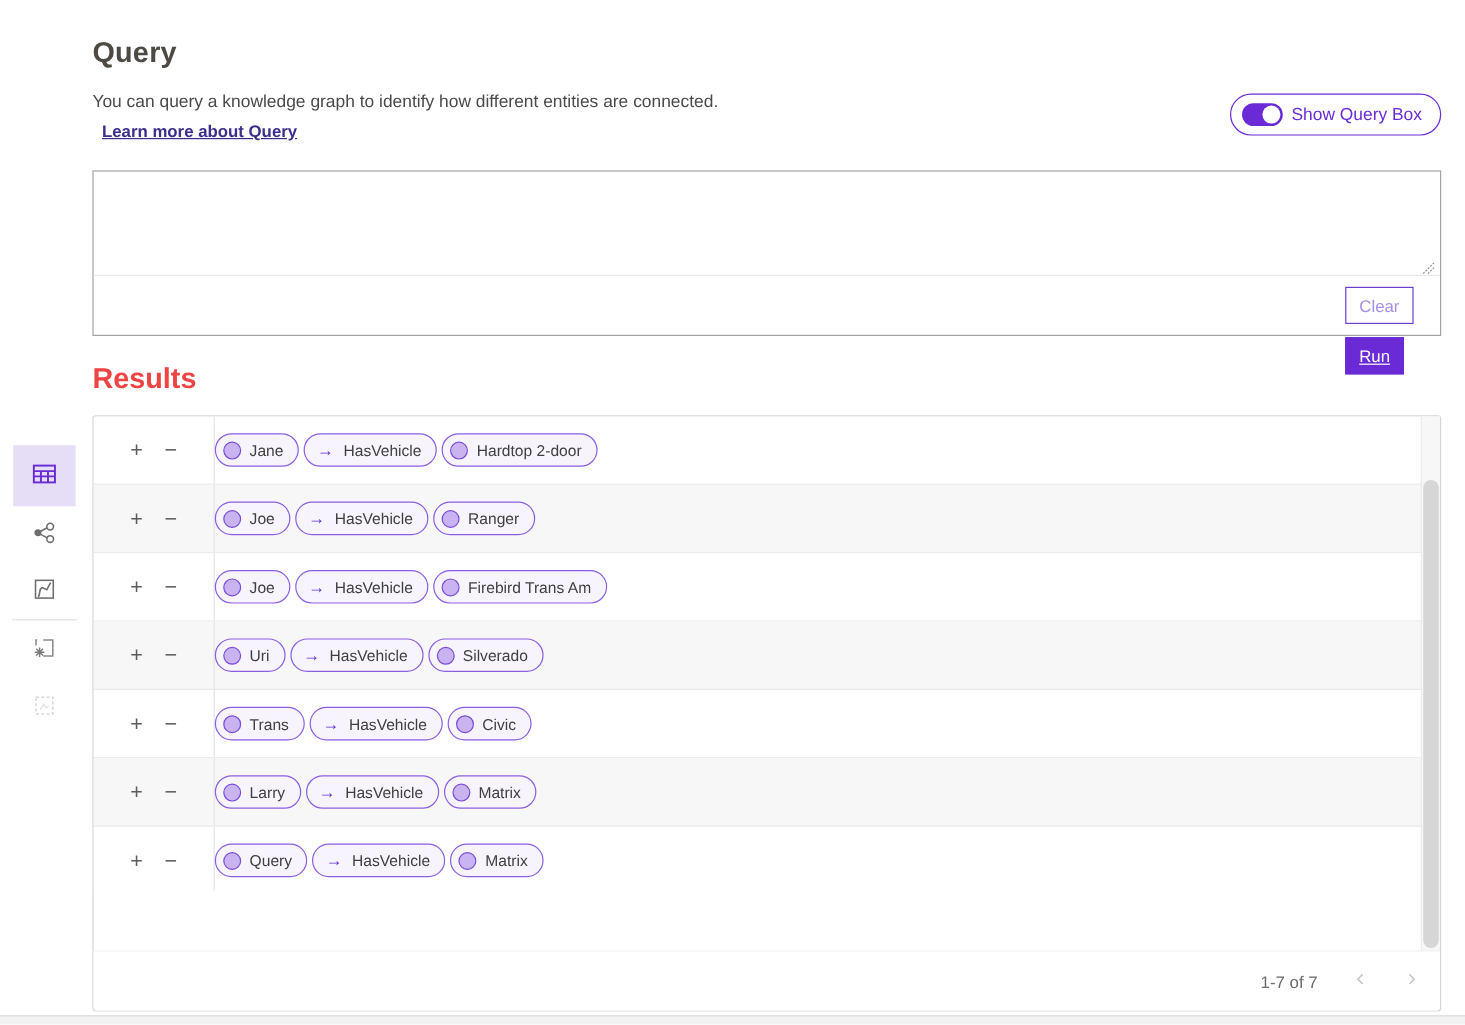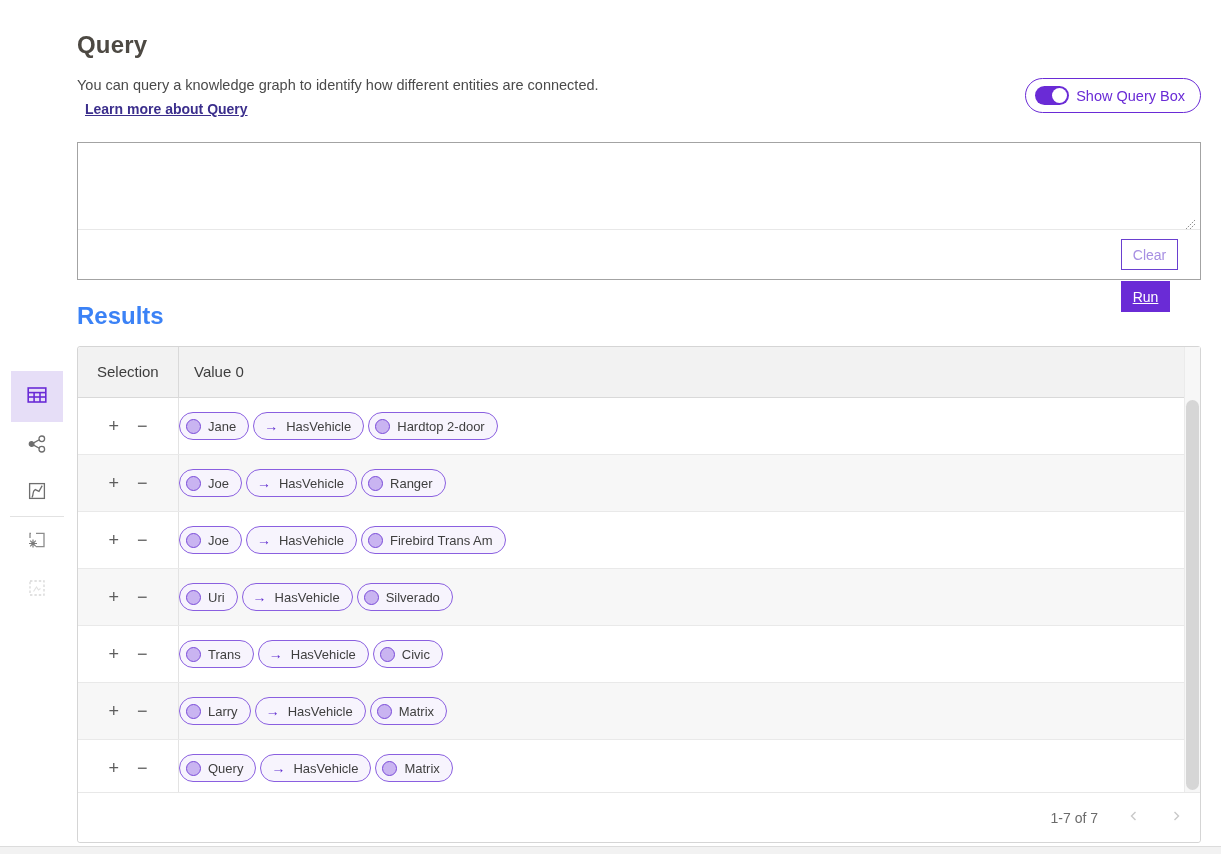--- a/index.html
+++ b/index.html
@@ -22,21 +22,21 @@
   
   .query-box { position:absolute; left:77px; top:142px; width:1124px; height:138px; border:1px solid #a3a3a3; background:#fff; }
   .query-text { position:absolute; left:13px; top:13px; right:20px; font-size:14px; color:#4a4a4a; line-height:1.35; white-space:pre-wrap; cursor:text; }
   .query-divider { position:absolute; left:0; right:0; top:86px; border-top:1px solid #e8e8e8; }
   .resize-handle { position:absolute; right:4px; top:73px; }
   .query-actions { position:absolute; right:22px; top:96px; display:flex; gap:11px;flex-direction:column; }
   .btn { height:31px; font-size:14px; font-family:"Liberation Sans",sans-serif; cursor:pointer; display:flex; align-items:center; justify-content:center; }
   .btn-clear { width:57px; background:#fff; border:1px solid #6a3fcf; color:#a78fe2; }
   .btn-run   { width:49px; background:#6a2bd6; border:1px solid #6a2bd6; color:#fff;text-decoration:underline; }
   
-  .results-title { position:absolute; left:77px; top:302px; font-size:24px; font-weight:bold; color:#3b82f6; }
+  .results-title { position:absolute; left:77px; top:302px; font-size:24px; font-weight:bold; color:#ef4444; }
   
   .side-item { position:absolute; background:none; border:none; cursor:pointer; display:flex; align-items:center; justify-content:center; }
   .side-active { left:11px; top:371px; width:52px; height:51px; background:#e6def7; }
   .side-2 { left:27px; top:435px; width:20px; height:20px; }
   .side-3 { left:27px; top:482px; width:20px; height:20px; }
   .side-div { position:absolute; left:10px; top:516px; width:54px; border-top:1px solid #e2e2e2; }
   .side-4 { left:27px; top:531px; width:20px; height:20px; }
   .side-5 { left:27px; top:579px; width:20px; height:20px; cursor:default; }
   
   .rtable { position:absolute; left:77px; top:346px; width:1124px; height:497px; border:1px solid #d5d5d5; border-radius:3px; background:#fff; }
@@ -155,24 +155,20 @@
       <svg width="20" height="20" viewBox="0 0 20 20">
           <g fill="none" stroke="#d7d7d7" stroke-width="1.3" stroke-dasharray="2.4 2">
             <rect x="3" y="3" width="14" height="14"></rect>
           </g>
           <path d="M6.5,13.5 l3,-4.5 2,3 2,-1.5" stroke="#e2e2e2" stroke-width="1.2" fill="none"></path>
         </svg>
     </span>
   </button>
 
   <div class="rtable">
-    <div class="thead">
-      <div class="th th-sel">Selection</div>
-      <div class="th th-val">Value 0</div>
-    </div>
     <div class="tbody">
   <div class="trow">
     <div class="cell-sel">
       <button class="sel-btn">+</button>
       <button class="sel-btn">−</button>
     </div>
     <div class="cell-val">
       <span class="pill node">
         <span class="dot"></span>
         <span>Jane</span>

